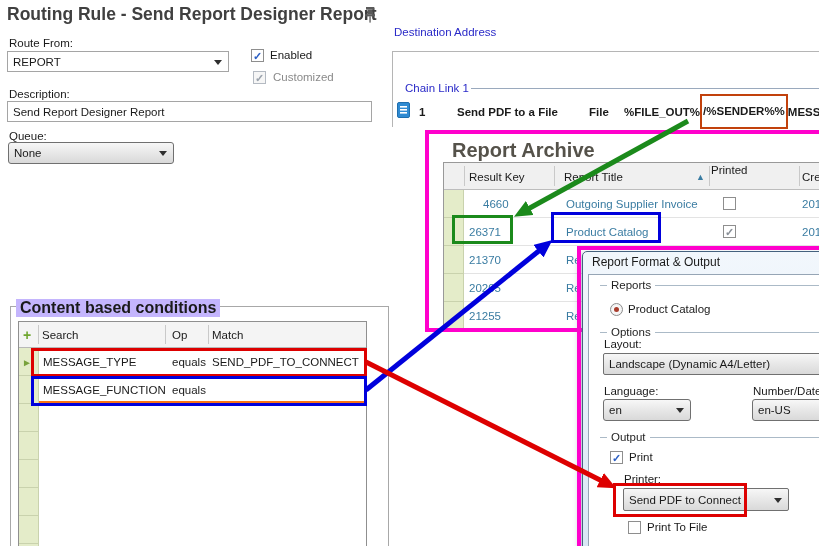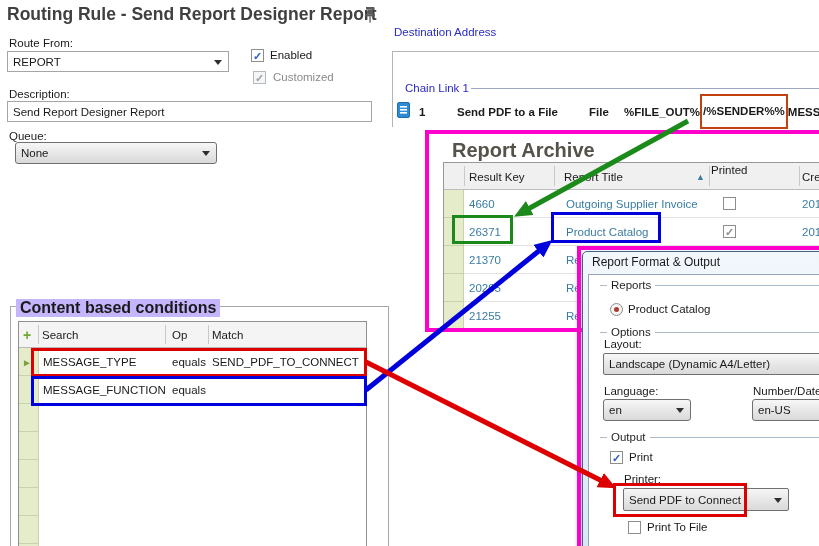--- a/index.html
+++ b/index.html
@@ -68,21 +68,21 @@
     <span>✓</span>
   </div>
   <div class="lbl gray" style="left:273px;top:71px">Customized</div>
 
   <div class="lbl" style="left:9px;top:88px">Description:</div>
   <div class="textbox" style="left:7px;top:101px;width:365px;height:21px">
     <span>Send Report Designer Report</span>
   </div>
 
   <div class="lbl" style="left:9px;top:130px">Queue:</div>
-  <div class="combo silver" style="left:15px;top:142px;width:202px;height:22px">
+  <div class="combo silver" style="left:8px;top:142px;width:166px;height:22px">
     <span class="txt">None</span>
     <span class="tri"></span>
   </div>
 
   <div class="lbl link" style="left:394px;top:26px">Destination Address</div>
 
   <div class="abs" style="left:392px;top:51px;width:427px;height:76px;border-left:1px solid #b5b5b5;border-top:1px solid #b5b5b5">
     <div class="cell link" style="left:12px;top:27px;height:18px">Chain Link 1</div>
     <div class="abs" style="left:78px;top:36px;width:349px;height:1px;background:#9aa9bd"></div>
 
@@ -114,21 +114,21 @@
       <div class="cell" style="left:267px;top:0;height:14px">Printed</div>
       <div class="cell" style="left:358px;top:0;height:27px">Create</div>
       <span class="vsep" style="left:20px"></span>
       <span class="vsep" style="left:110px"></span>
       <span class="vsep" style="left:265px"></span>
       <span class="vsep" style="left:355px"></span>
     </div>
     <div class="marker-strip" style="left:0;top:27px;width:20px;height:141px"></div>
 
     <div class="abs" style="left:20px;top:27px;width:356px;height:28px;border-bottom:1px solid #e3e3e3">
-      <div class="cell teal" style="left:5px;top:0;height:27px">4660</div>
+      <div class="cell teal" style="left:19px;top:0;height:27px">4660</div>
       <div class="cell teal" style="left:102px;top:0;height:27px">Outgoing Supplier Invoice</div>
       <div class="cb graychk" style="left:259px;top:7px">
         <span></span></div>
       <div class="cell teal" style="left:338px;top:0;height:27px">2017-0</div>
     </div>
     <div class="abs" style="left:20px;top:55px;width:356px;height:28px;border-bottom:1px solid #e3e3e3">
       <div class="cell teal" style="left:5px;top:0;height:27px">26371</div>
       <div class="cell teal" style="left:102px;top:0;height:27px">Product Catalog</div>
       <div class="cb graychk" style="left:259px;top:7px">
         <span>✓</span></div>
@@ -164,21 +164,21 @@
       <span class="vsep" style="left:189px"></span>
     </div>
     <div class="marker-strip" style="left:0;top:26px;width:20px;height:198px"></div>
     <div class="cell" style="left:3px;top:26px;height:28px;color:#79a23c;font-size:10px">►</div>
 
     <div class="abs" style="left:20px;top:26px;width:327px;height:28px;border-bottom:1px solid #e0e0e0">
       <div class="cell" style="left:4px;top:0;height:27px">MESSAGE_TYPE</div>
       <div class="cell" style="left:133px;top:0;height:27px">equals</div>
       <div class="cell" style="left:173px;top:0;height:27px">SEND_PDF_TO_CONNECT</div>
     </div>
-    <div class="abs" style="left:20px;top:54px;width:327px;height:28px;border-bottom:1px solid #f97316">
+    <div class="abs" style="left:20px;top:54px;width:327px;height:28px;border-bottom:3px solid #f97316">
       <div class="cell" style="left:4px;top:0;height:27px">MESSAGE_FUNCTION</div>
       <div class="cell" style="left:133px;top:0;height:27px">equals</div>
     </div>
   </div>
 
   <div class="dialog" style="z-index:20">
     <div class="dialog-titlebar">Report Format &amp; Output</div>
     <div class="dialog-panel">
 
       <div class="grp" style="left:11px;top:4px;right:4px">

